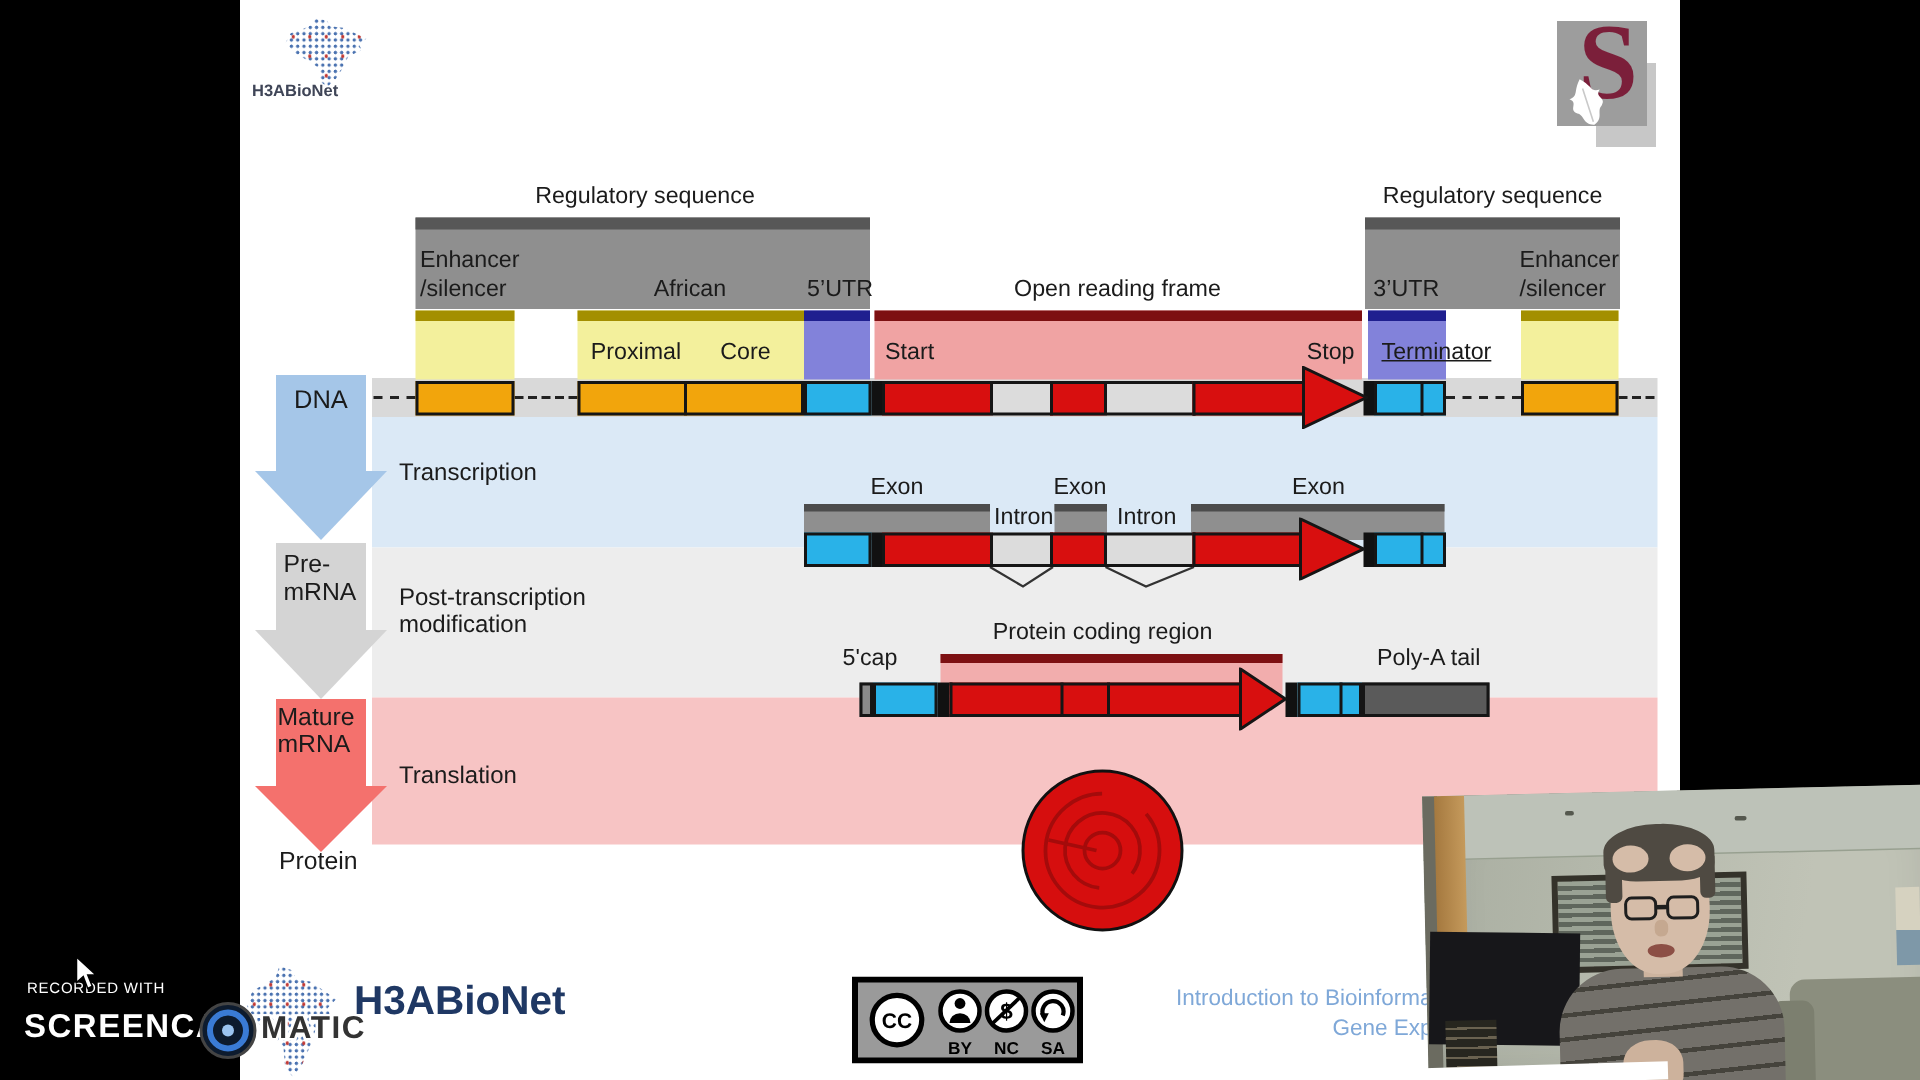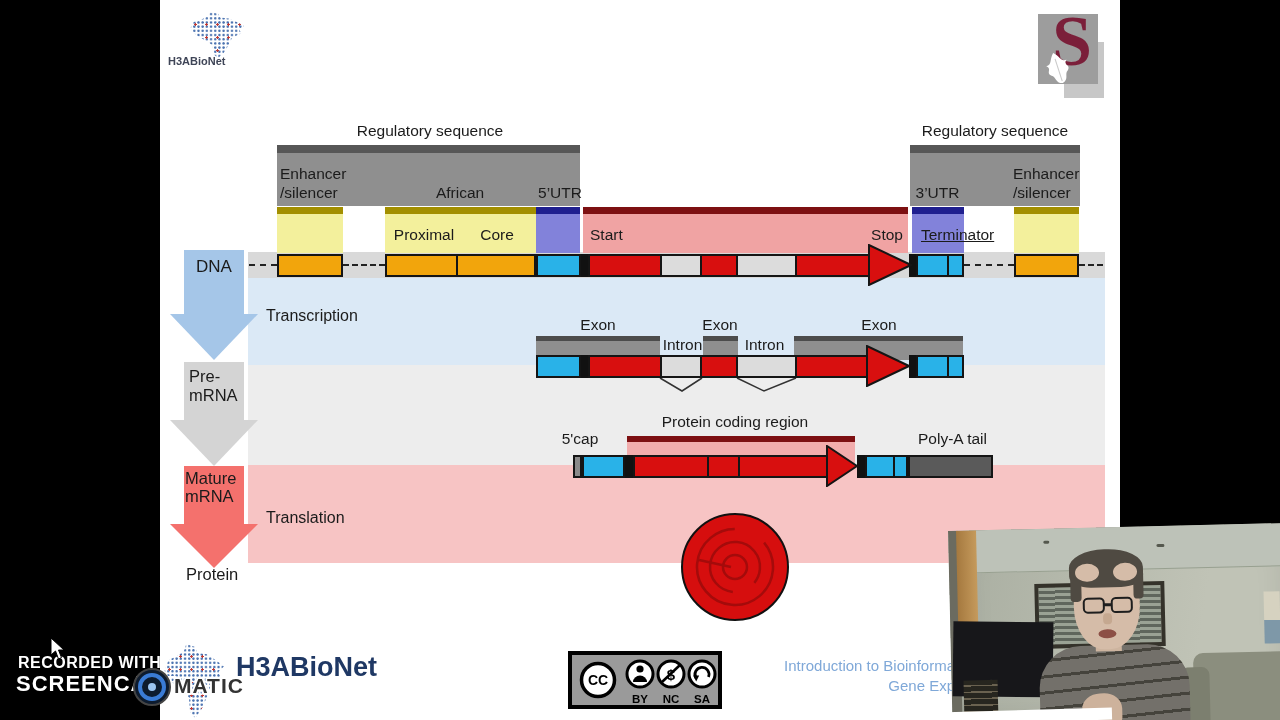--- a/index.html
+++ b/index.html
@@ -61,20 +61,21 @@
 
   <div class="fnbox" style="left:277px;top:145px;width:303px;height:61px;background:#8f8f8f;border-top:8px solid #575757;"></div>
   <div class="fnbox" style="left:910px;top:145px;width:170px;height:61px;background:#8f8f8f;border-top:8px solid #575757;"></div>
 
   <div class="lbl" style="left:280px;top:164px;line-height:19px;">
     <div>Enhancer</div>
     <div>/silencer</div>
   </div>
   <div class="lbl c" style="left:390px;top:184px;width:140px;">African</div>
   <div class="lbl c" style="left:520px;top:184px;width:80px;">5’UTR</div>
+  <div class="lbl c" style="left:620px;top:184px;width:250px;">Open reading frame</div>
   <div class="lbl c" style="left:900px;top:184px;width:75px;">3’UTR</div>
   <div class="lbl" style="left:1013px;top:164px;line-height:19px;">
     <div>Enhancer</div>
     <div>/silencer</div>
   </div>
 
   <div class="fnbox" style="left:277px;top:207px;width:66px;height:46px;background:#f3f09c;border-top:7px solid #a38f00;"></div>
   <div class="fnbox" style="left:385px;top:207px;width:151px;height:46px;background:#f3f09c;border-top:7px solid #a38f00;"></div>
   <div class="lbl c" style="left:385px;top:226px;width:78px;">Proximal</div>
   <div class="lbl c" style="left:462px;top:226px;width:70px;">Core</div>
@@ -113,20 +114,24 @@
   <div class="flowbody" style="top:250px;height:64px;background:#a5c6e8;"></div>
   <div class="flowhead" style="top:314px;border-top:46px solid #a5c6e8;"></div>
   <div class="lbl" style="left:196px;top:258px;font-size:17px;">DNA</div>
   <div class="lbl" style="left:266px;top:307px;font-size:16px;">Transcription</div>
 
   <div class="flowbody" style="top:362px;height:58px;background:#d4d4d4;"></div>
   <div class="flowhead" style="top:420px;border-top:46px solid #d4d4d4;"></div>
   <div class="lbl" style="left:189px;top:367px;font-size:16.5px;line-height:19px;">
     <div>Pre-</div>
     <div>mRNA</div>
+  </div>
+  <div class="lbl" style="left:266px;top:390px;font-size:16px;line-height:18px;">
+    <div>Post-transcription</div>
+    <div>modification</div>
   </div>
 
   <div class="flowbody" style="top:466px;height:58px;background:#f4716d;"></div>
   <div class="flowhead" style="top:524px;border-top:44px solid #f4716d;"></div>
   <div class="lbl" style="left:185px;top:469px;font-size:16.5px;line-height:18px;">
     <div>Mature</div>
     <div>mRNA</div>
   </div>
   <div class="lbl" style="left:266px;top:509px;font-size:16px;">Translation</div>
   <div class="lbl" style="left:186px;top:565px;font-size:16.5px;">Protein</div>
@@ -203,21 +208,21 @@
     <path d="M 128,27 a 7,7 0 1 1 12.5,-1" fill="none" stroke="#000" stroke-width="2.8"></path>
     <polygon points="125.2,24.5 131.2,24.5 128.2,30.5" fill="#000"></polygon>
     <text x="72" y="51.5" font-family="Liberation Sans,sans-serif" font-size="11.5" font-weight="bold" text-anchor="middle" fill="#000">BY</text>
     <text x="103" y="51.5" font-family="Liberation Sans,sans-serif" font-size="11.5" font-weight="bold" text-anchor="middle" fill="#000">NC</text>
     <text x="134" y="51.5" font-family="Liberation Sans,sans-serif" font-size="11.5" font-weight="bold" text-anchor="middle" fill="#000">SA</text>
   </svg>
 
   <div class="abs r" style="left:740px;top:657px;width:215px;font-size:15px;color:#7fa8d8;z-index:4;">Introduction to Bioinforma</div>
   <div class="abs r" style="left:740px;top:677px;width:215px;font-size:15px;color:#7fa8d8;z-index:4;">Gene Exp</div>
 
-  <div class="abs" style="left:18px;top:654px;font-size:16px;font-weight:bold;color:#fff;letter-spacing:.5px;z-index:40;">RECORDED WITH</div>
+  <div class="abs" style="left:18px;top:654px;font-size:10px;font-weight:normal;color:#fff;letter-spacing:.5px;z-index:40;">RECORDED WITH</div>
   <div class="abs" style="left:16px;top:671px;font-size:22px;font-weight:600;color:#fff;letter-spacing:1px;z-index:40;">SCREENCAST</div>
   <div class="abs" style="left:133px;top:668px;width:34px;height:34px;border-radius:50%;background:#0d1b2e;border:2px solid #444;z-index:40;">
     <div class="abs" style="left:3px;top:3px;width:20px;height:20px;border-radius:50%;border:4px solid #3a7bd5;"></div>
     <div class="abs" style="left:13px;top:13px;width:8px;height:8px;border-radius:50%;background:#9bc4f0;"></div>
   </div>
   <div class="abs wm-outline" style="left:174px;top:674px;font-size:21px;font-weight:bold;color:#333;letter-spacing:1px;z-index:41;">MATIC</div>
 
   <svg class="abs" style="left:50px;top:638px;z-index:60;" width="16" height="24" viewBox="0 0 16 24">
     <polygon points="1,0 1,17 5.5,13 8.5,21 11.5,19.5 8.5,12 14,12" fill="#fff" stroke="#000" stroke-width="1"></polygon>
   </svg>

